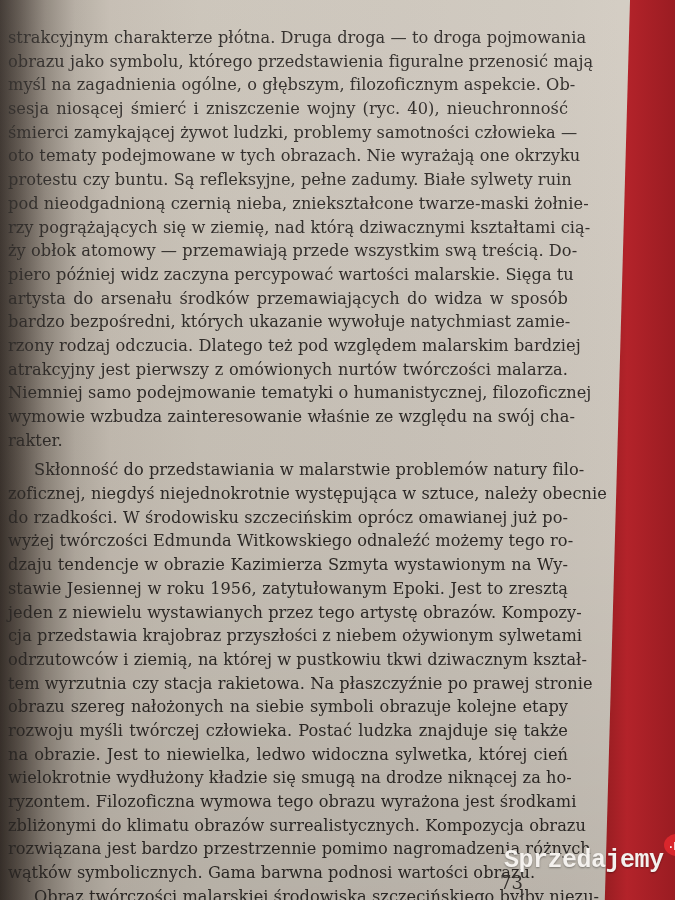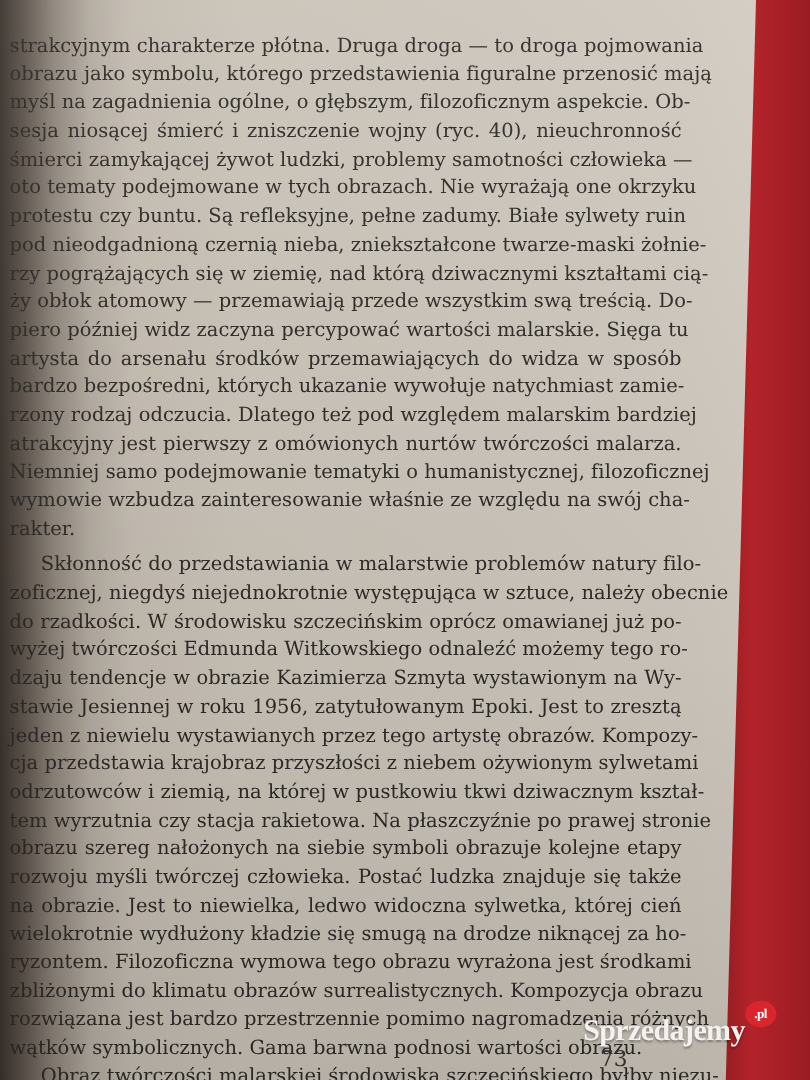--- a/index.html
+++ b/index.html
@@ -79,22 +79,22 @@
       position: absolute;
       top: 872px;
       left: 500px;
       font-family: "DejaVu Serif", "Liberation Serif", serif;
       font-size: 18px;
       color: #3a3532;
     }
     .watermark {
       position: absolute;
       top: 846px;
-      left: 486px;
-      font-family: Liberation Serif, serif;
+      left: 504px;
+      font-family: Liberation Mono, monospace;
       font-weight: bold;
       font-size: 25px;
       color: #f4f1ee;
       letter-spacing: -0.5px;
       text-shadow: 0 1px 2px rgba(0,0,0,0.35);
     }
     .watermark .badge {
       position: absolute;
       top: -12px;
       right: -26px;

